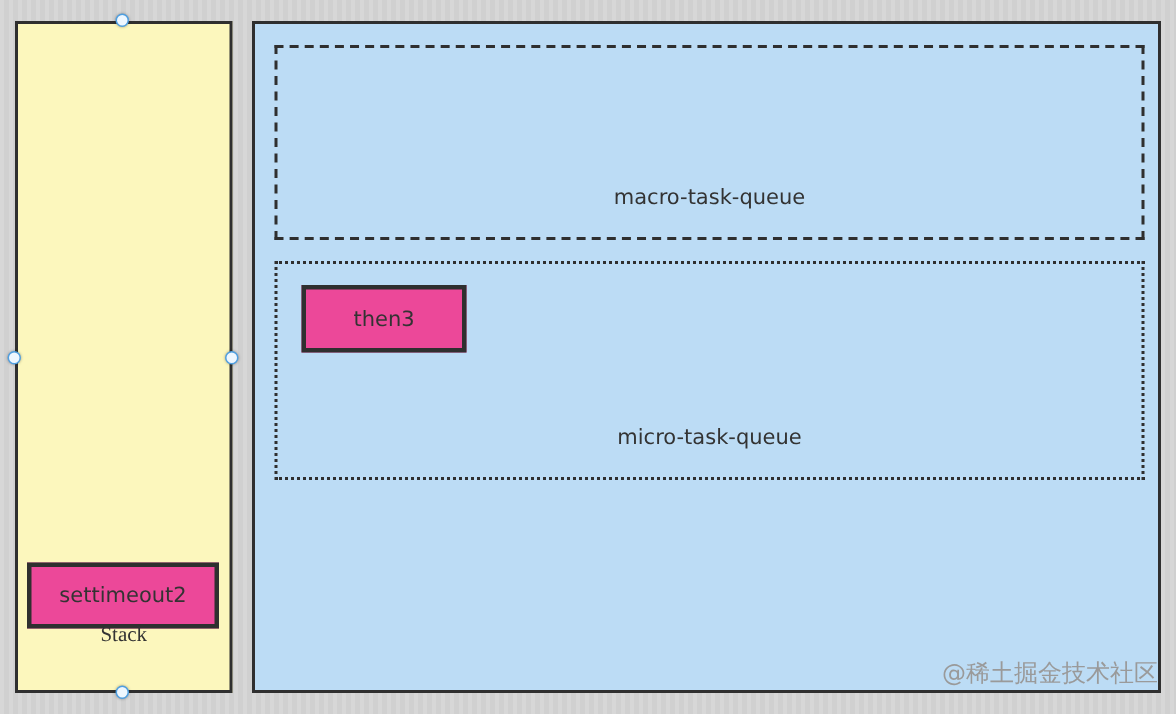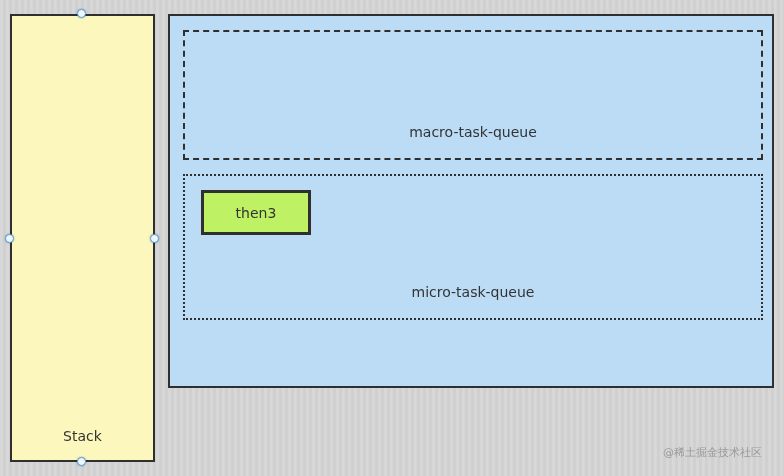--- a/index.html
+++ b/index.html
@@ -8,38 +8,38 @@
     position:relative;
     width:784px; height:476px;
     background:
       repeating-linear-gradient(90deg, rgba(255,255,255,0.06) 0 3px, rgba(0,0,0,0.025) 3px 6px),
       #d5d5d5;
     font-family:"DejaVu Sans","Liberation Sans",sans-serif;
     color:#333333;
   }
   .shape { position:absolute; border:2px solid #2f2f2f; }
   .stack  { left:10px;  top:14px; width:145px; height:448px; background:#fcf7bd; }
-  .queue  { left:168px; top:14px; width:606px; height:374px; background:#bcdcf5; }
+  .queue  { left:168px; top:14px; width:606px; height:448px; background:#bcdcf5; }
 
   .subqueue { position:absolute; left:13px; width:580px; }
   .macro { top:14px;  height:130px; border:2px dashed #2f2f2f; }
   .micro { top:158px; height:146px; border:2px dotted #2f2f2f; }
 
   .shape-label {
     position:absolute; left:0; right:0;
     text-align:center; font-size:14px; color:#333333;
   }
-  .stack-label { bottom:16px; }
+  .stack-label { bottom:28px;font-family:Liberation Serif, serif; }
   .queue-label { bottom:13px; }
   .macro-label { bottom:18px; }
   .micro-label { bottom:18px;text-align:center; }
 
   .task {
     position:absolute;
-    background:#bef264;
+    background:#ec4899;
     border:3px solid #2f2f2f;
     display:flex; align-items:center; justify-content:center;
     font-size:14px;
   }
   .task-settimeout { left:6px;  top:359px; width:128px; height:44px; }
   .task-then3      { left:16px; top:14px;  width:110px; height:45px; }
 
   .handle {
     position:absolute;
     width:9px; height:9px; border-radius:50%;
@@ -47,30 +47,33 @@
     border:1px solid #4f9fe0;
     box-shadow:0 0 2px rgba(0,0,0,0.35);
     z-index:5;
   }
   .handle-top    { left:77px;  top:9px; }
   .handle-bottom { left:77px;  top:457px; }
   .handle-left   { left:5px;   top:234px; }
   .handle-right  { left:150px; top:234px; }
 
   .watermark {
-    position:absolute; right:22px; bottom:16px;
-    color:#9a9a9a; font-size:11px;
+    position:absolute; right:12px; bottom:16px;
+    color:#9a9a9a; font-size:16px;
   }
 </style>
 </head>
 <body>
 
 <div class="canvas">
 
   <div class="shape stack">
+    <div class="task task-settimeout">
+      <span>settimeout2</span>
+    </div>
     <div class="shape-label stack-label">Stack</div>
   </div>
 
   <div class="handle handle-top"></div>
   <div class="handle handle-bottom"></div>
   <div class="handle handle-left"></div>
   <div class="handle handle-right"></div>
 
   <div class="shape queue">
 

